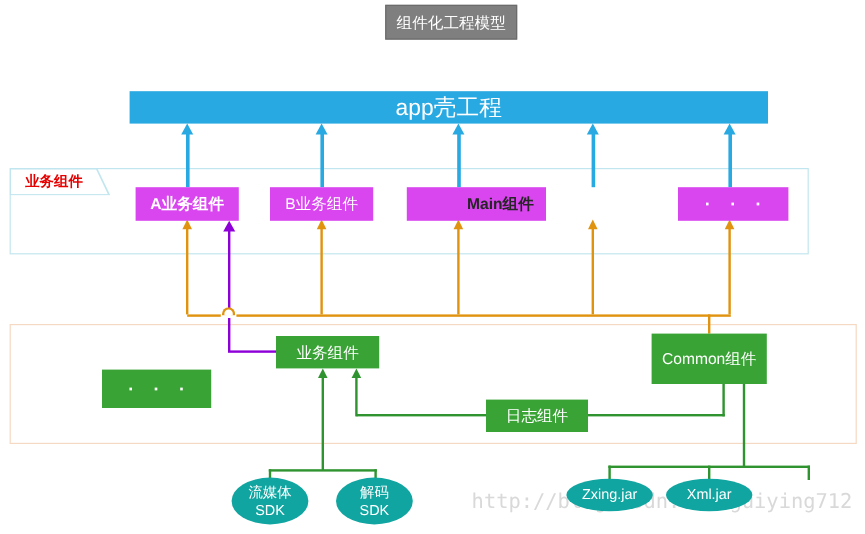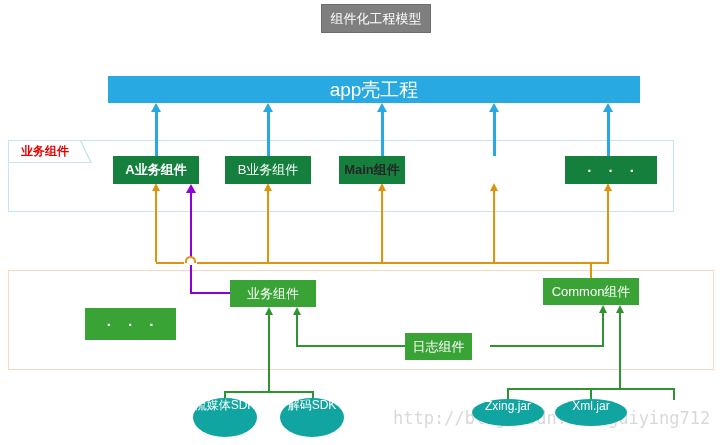--- a/index.html
+++ b/index.html
@@ -36,28 +36,28 @@
   .tab-outer{position:absolute;width:84px;height:23px;z-index:2;
     clip-path:polygon(0 0,73px 0,84px 23px,0 23px);}
   .tab-biz{left:8px;top:140px;background:#c2e6ef;}
   .tab-fun{left:8px;top:270px;background:#f6d9c2;}
   .tab-inner{position:absolute;left:1px;top:1px;width:82px;height:21px;background:#fff;
     clip-path:polygon(0 0,71px 0,81px 21px,0 21px);}
   .tab-label{position:absolute;left:13px;top:3px;font-size:12px;font-weight:bold;color:#e60000;white-space:nowrap;}
   
   .node{position:absolute;display:flex;align-items:center;justify-content:center;
     color:#fff;font-size:13px;z-index:3;white-space:nowrap;}
-  .node-orange{background:#15803d;}
+  .node-orange{background:#d946ef;}
   .node-green{background:#39a335;}
   .bold{font-weight:bold;}
   .dark-text{color:#262626;font-weight:bold;}
   .dots{font-weight:bold;letter-spacing:6px;font-size:15px;padding-left:6px;}
   
   .ellipse{position:absolute;border-radius:50%;background:#10a5a0;color:#fff;
-    display:flex;align-items:flex-start;justify-content:center;
+    display:flex;flex-direction:column;align-items:center;justify-content:center;
     font-size:12px;line-height:1.25;z-index:2;text-align:center;white-space:nowrap;}
   .jar{font-weight:normal;}
   
   .hop-gap{position:absolute;left:184px;top:259px;width:13px;height:6px;background:#fff;z-index:3;}
   .hop-arc{position:absolute;left:185px;top:256px;width:11px;height:7px;background:#fff;
     border:2px solid #e0930f;border-bottom:none;border-radius:7px 7px 0 0;box-sizing:border-box;z-index:3;}
   
   .watermark{position:absolute;left:393px;top:408px;font-family:"DejaVu Sans Mono","Liberation Mono",monospace;
     font-size:17px;color:#d9d9d9;z-index:1;white-space:nowrap;}
 </style>
@@ -82,21 +82,21 @@
   <div class="ah ah-up-b" style="left:603px;top:103px;"></div>
 
   <div class="section sec-biz"></div>
   <div class="tab-outer tab-biz">
     <div class="tab-inner"></div>
     <div class="tab-label">业务组件</div>
   </div>
 
   <div class="node node-orange bold" style="left:113px;top:156px;width:86px;height:28px;">A业务组件</div>
   <div class="node node-orange" style="left:225px;top:156px;width:86px;height:28px;">B业务组件</div>
-  <div class="node node-orange dark-text" style="left:339px;top:156px;width:66px;height:28px;">Main组件</div>
+  <div class="node node-orange dark-text" style="left:339px;top:156px;width:76px;height:28px;padding-left:40px;">Main组件</div>
   <div class="node node-orange dots" style="left:565px;top:156px;width:86px;height:28px;">· · ·</div>
 
   <div class="hline ln-o" style="left:156px;top:262px;width:453px;height:2px;"></div>
   <div class="vline ln-o" style="left:155px;top:190px;width:2px;height:72px;"></div>
   <div class="ah ah-up-o" style="left:152px;top:183px;"></div>
   <div class="vline ln-o" style="left:267px;top:190px;width:2px;height:72px;"></div>
   <div class="ah ah-up-o" style="left:264px;top:183px;"></div>
   <div class="vline ln-o" style="left:381px;top:190px;width:2px;height:72px;"></div>
   <div class="ah ah-up-o" style="left:378px;top:183px;"></div>
   <div class="vline ln-o" style="left:493px;top:190px;width:2px;height:72px;"></div>
@@ -109,22 +109,22 @@
   <div class="vline ln-p" style="left:190px;top:192px;width:2px;height:101px;"></div>
   <div class="ah ah-up-p" style="left:186px;top:184px;"></div>
 
   <div class="hop-gap"></div>
   <div class="hop-arc"></div>
 
   <div class="section sec-fun"></div>
 
   <div class="node node-green dots" style="left:85px;top:308px;width:85px;height:32px;">· · ·</div>
   <div class="node node-green" style="left:230px;top:280px;width:86px;height:27px;">业务组件</div>
-  <div class="node node-green" style="left:543px;top:278px;width:96px;height:27px;">Common组件</div>
-  <div class="node node-green" style="left:405px;top:333px;width:67px;height:27px;">日志组件</div>
+  <div class="node node-green" style="left:543px;top:278px;width:96px;height:42px;">Common组件</div>
+  <div class="node node-green" style="left:405px;top:333px;width:85px;height:27px;">日志组件</div>
 
   <div class="vline ln-g" style="left:268px;top:314px;width:2px;height:78px;"></div>
   <div class="ah ah-up-g" style="left:265px;top:307px;"></div>
   <div class="hline ln-g" style="left:224px;top:391px;width:90px;height:2px;"></div>
   <div class="vline ln-g" style="left:224px;top:391px;width:2px;height:9px;"></div>
   <div class="vline ln-g" style="left:312px;top:391px;width:2px;height:9px;"></div>
 
   <div class="hline ln-g" style="left:297px;top:345px;width:108px;height:2px;"></div>
   <div class="vline ln-g" style="left:296px;top:314px;width:2px;height:33px;"></div>
   <div class="ah ah-up-g" style="left:293px;top:307px;"></div>

